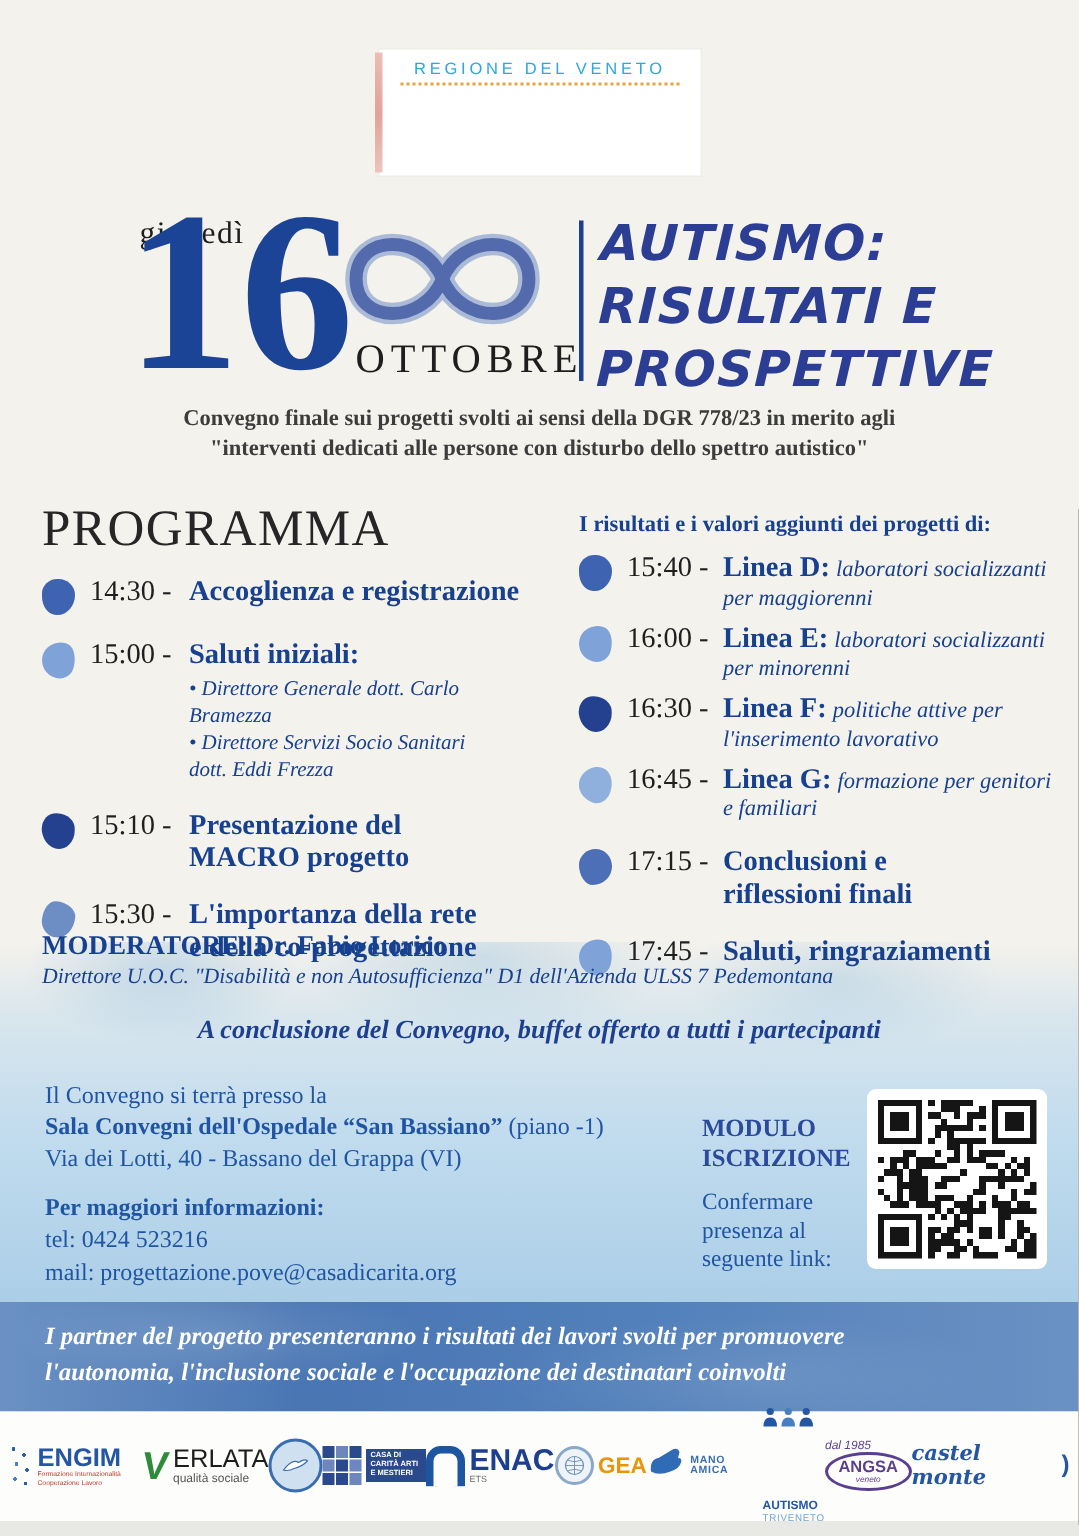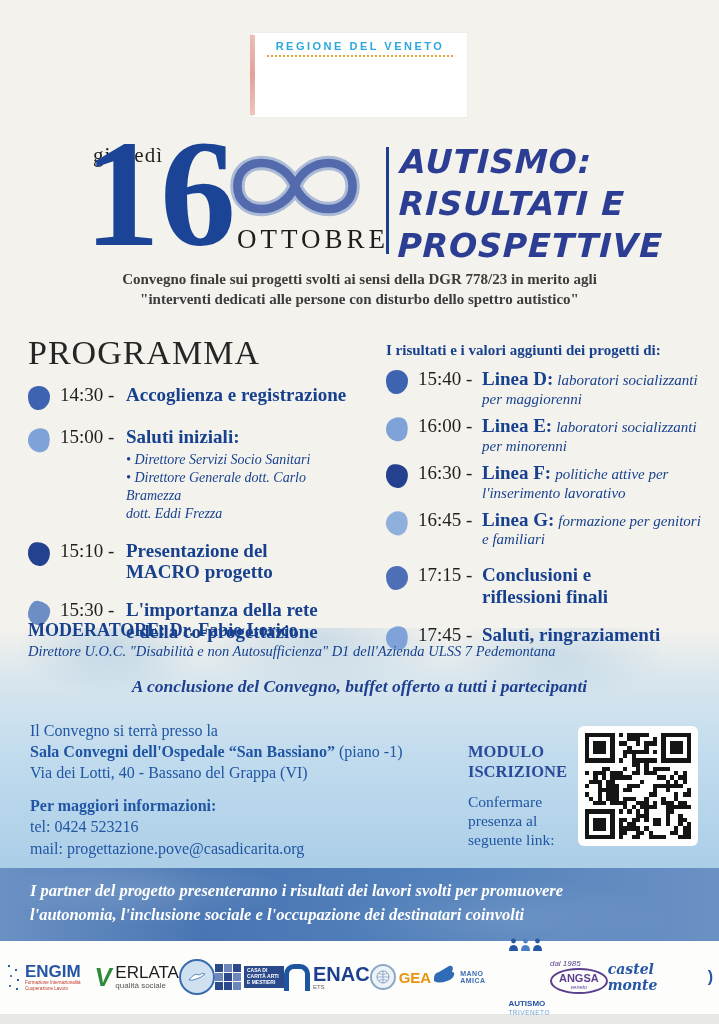--- a/index.html
+++ b/index.html
@@ -4,21 +4,21 @@
 <style>
   html,body{margin:0;padding:0;background:#888;}
   .poster{position:relative;width:719px;height:1024px;margin:0 auto;overflow:hidden;
           background:#f4f2ec;font-family:"Liberation Serif",serif;color:#222;}
   
   .logo-box{position:absolute;left:253px;top:33px;width:214px;height:84px;background:#fff;
             box-shadow:0 0 0 1px rgba(0,0,0,0.02);}
   .pink-streak{position:absolute;left:-3px;top:2px;width:5px;height:80px;
                background:linear-gradient(180deg,#e9b0a8,#dd8d84 50%,#e9b8b0);opacity:.8;}
   .regione{margin:7px 8px 3px;text-align:center;font-family:"Liberation Sans",sans-serif;
-           font-weight:bold;font-size:11px;letter-spacing:2.5px;color:#2ba7de;}
+           font-weight:normal;font-size:11px;letter-spacing:2.5px;color:#2ba7de;}
   .dotline{border-top:2px dotted #e6a33c;margin:0 14px;}
   .logo-row{display:flex;align-items:center;justify-content:center;gap:7px;margin-top:4px;}
   .crest{width:36px;height:46px;}
   .ulss-wrap{line-height:1;}
   .ulss-main{font-family:"Liberation Sans",sans-serif;font-weight:bold;font-size:32px;color:#8b8e91;letter-spacing:-1px;}
   .ulss-main .seven{color:#27348b;}
   .ulss-sub{font-family:"Liberation Sans",sans-serif;font-size:10.5px;color:#9a9da0;letter-spacing:1.5px;margin-top:1px;}
   
   .weekday{position:absolute;left:93px;top:143px;font-size:21px;letter-spacing:1px;color:#1e1e1e;}
   .day{position:absolute;left:84px;top:118px;font-size:152px;line-height:1;font-weight:bold;color:#1c4496;}
@@ -167,22 +167,22 @@
       <div class="itxt">
           <div class="ititle">Accoglienza e registrazione</div>
         </div>
     </div>
     <div class="item">
       <div class="blob b2"></div>
       <div class="time"><span>15:00</span> <span>-</span></div>
       <div class="itxt">
         <div class="ititle">Saluti iniziali:</div>
         <div class="details">
+          <div>• Direttore Generale dott. Carlo Bramezza</div>
           <div>• Direttore Servizi Socio Sanitari</div>
-          <div>• Direttore Generale dott. Carlo Bramezza</div>
           <div>dott. Eddi Frezza</div>
         </div>
       </div>
     </div>
     <div class="item">
       <div class="blob b3"></div>
       <div class="time"><span>15:10</span> <span>-</span></div>
       <div class="itxt" style="max-width:170px;">
           <div class="ititle">Presentazione del MACRO progetto</div>
         </div>

